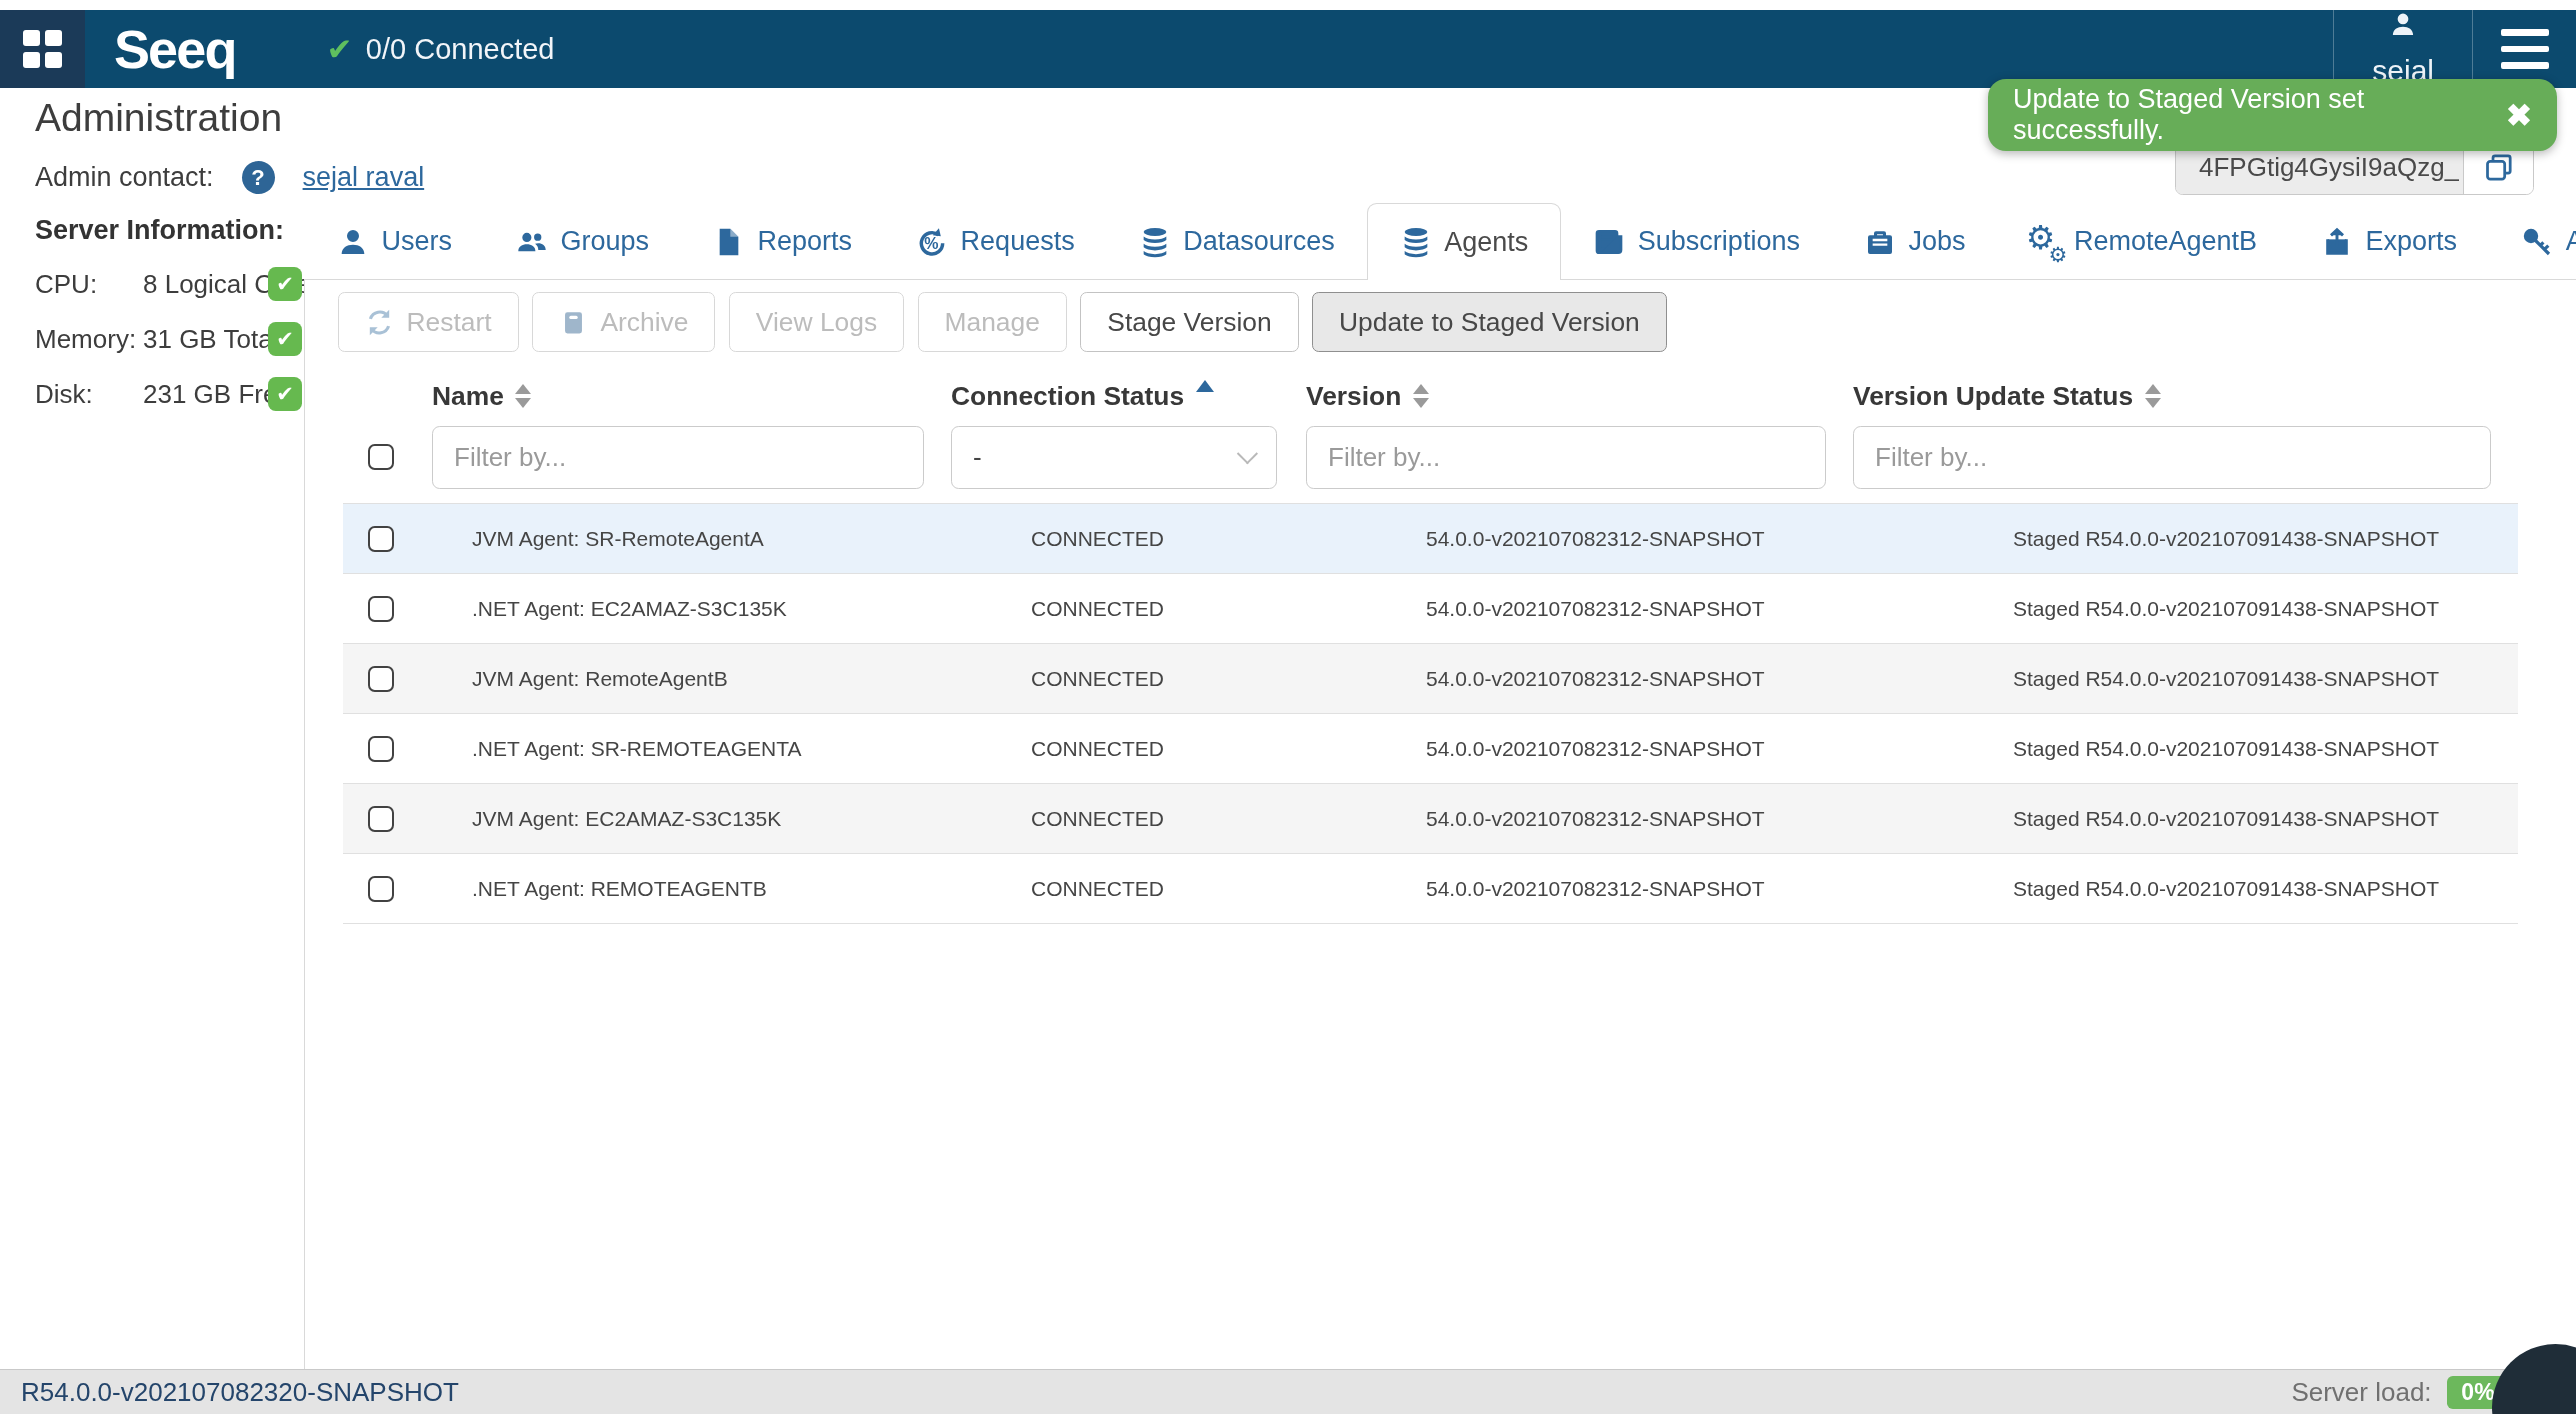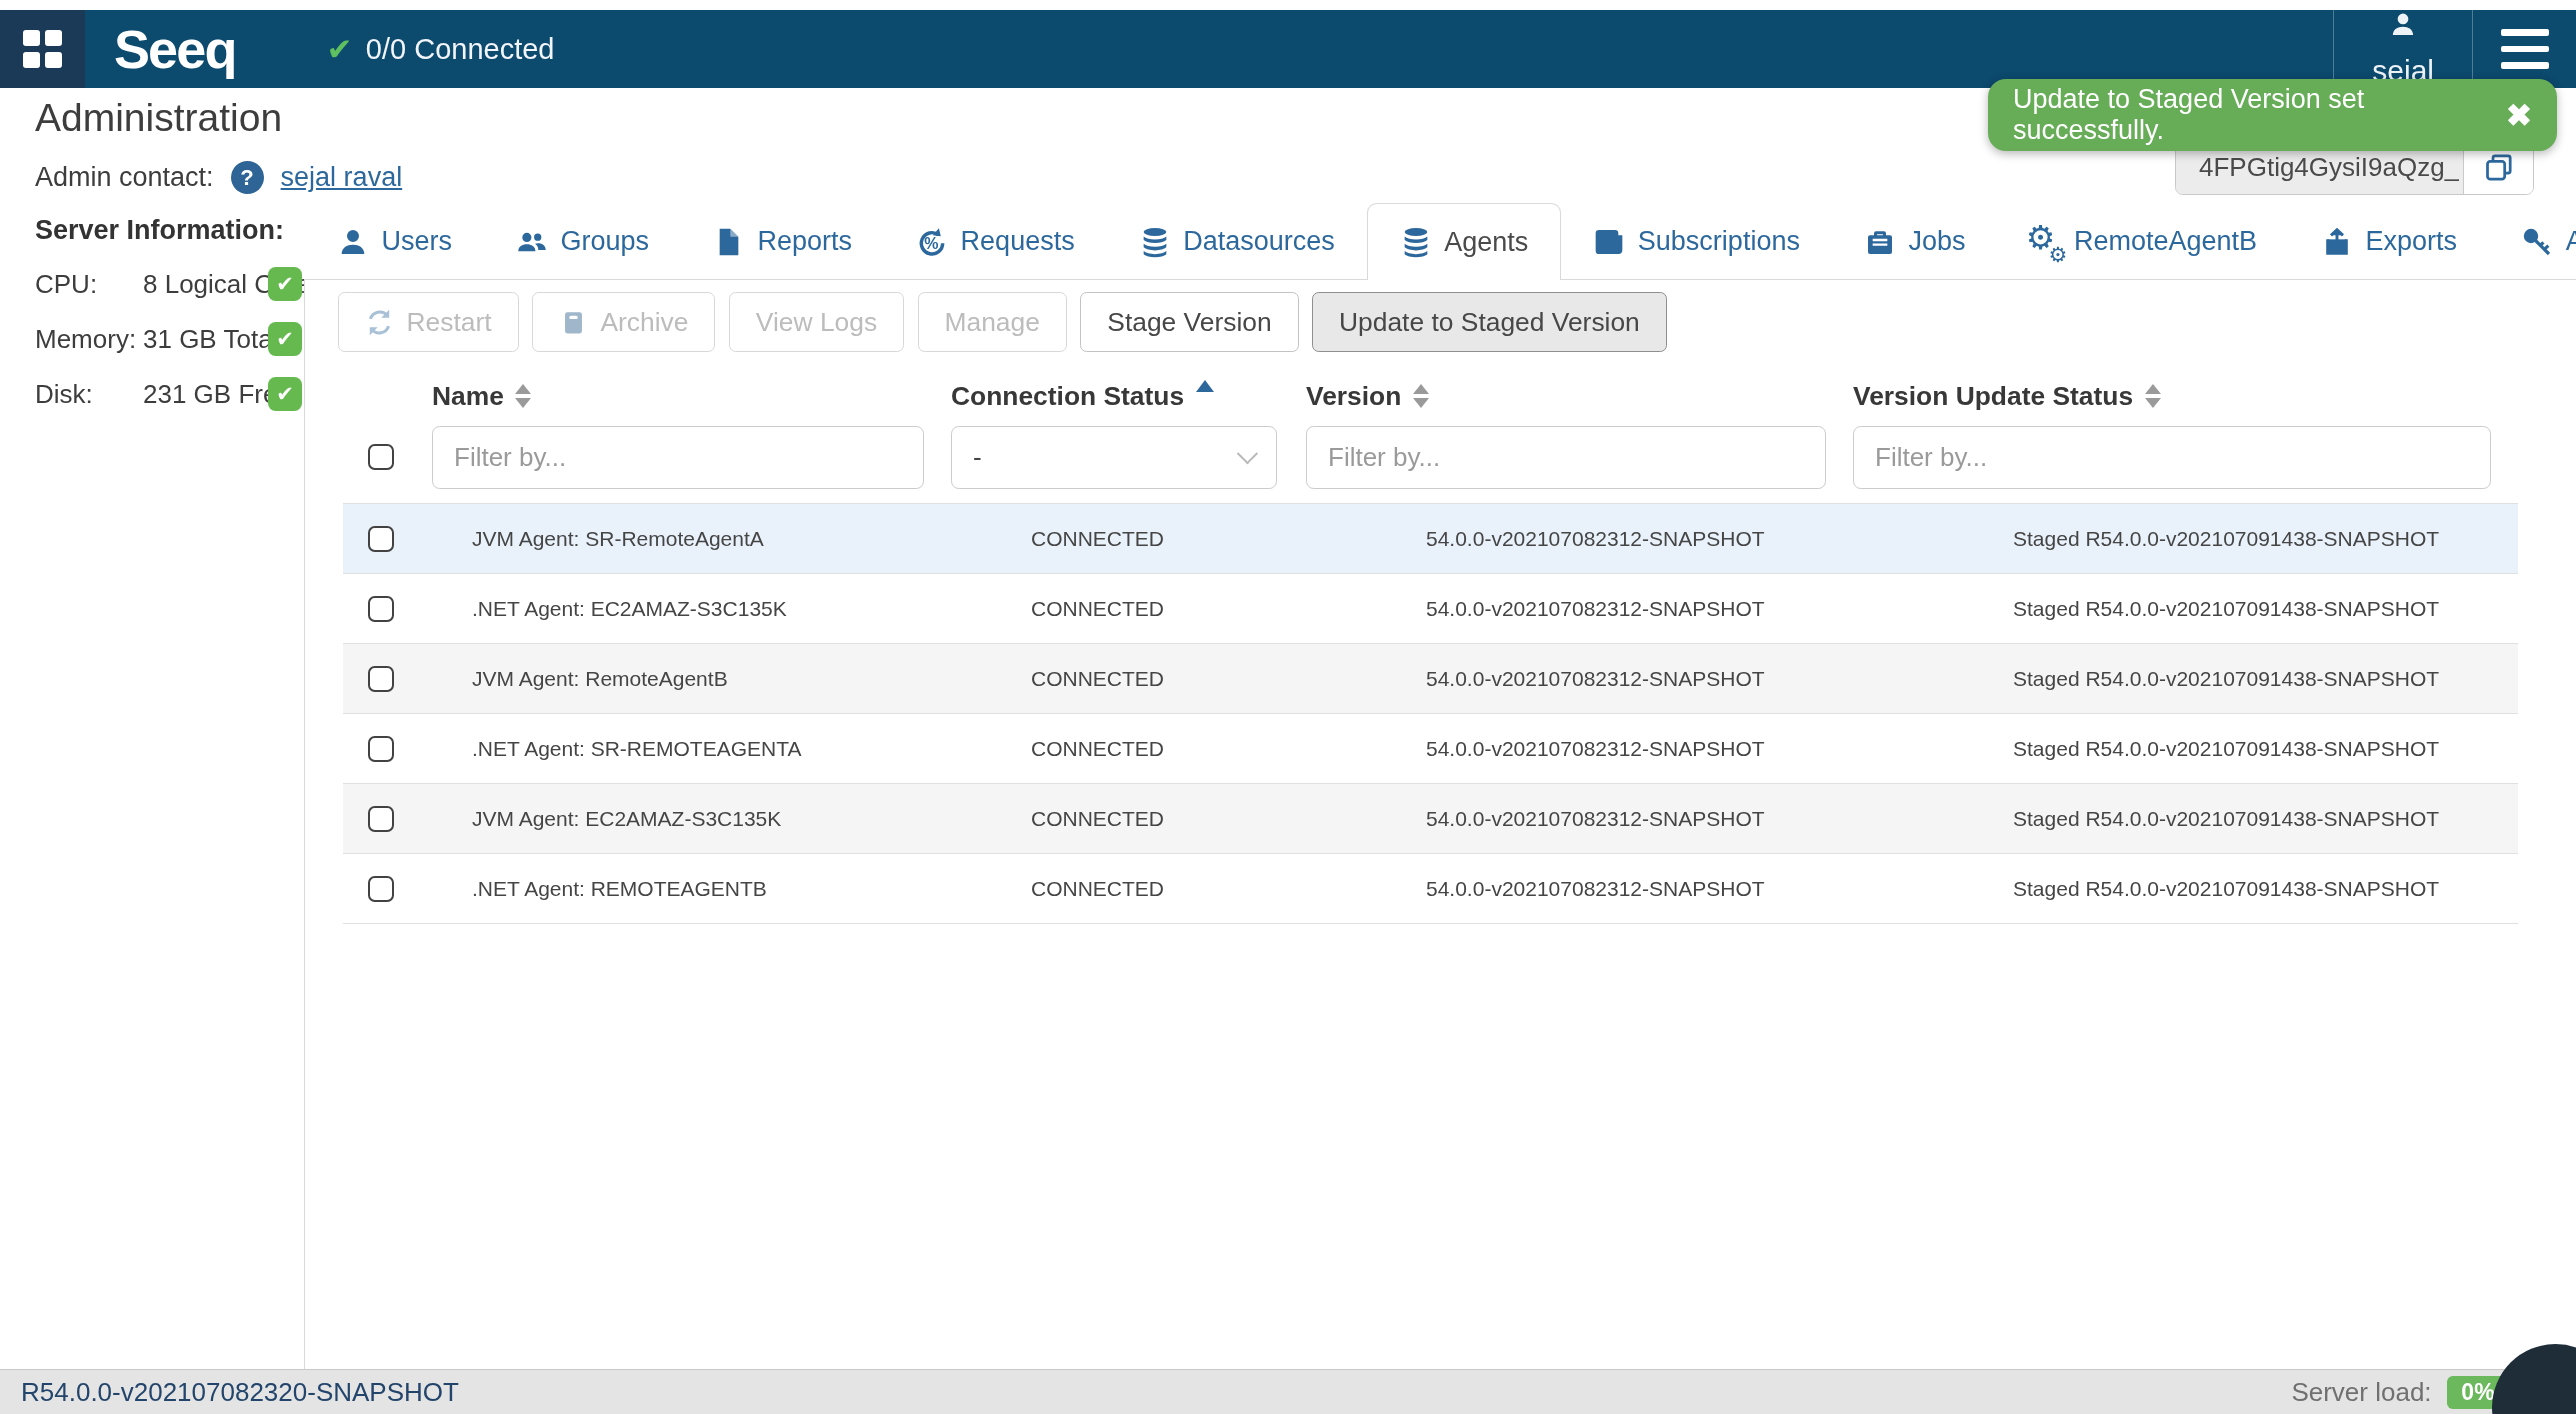--- a/index.html
+++ b/index.html
@@ -34,21 +34,21 @@
   
   .access-key { position:absolute; top:140px; right:42px; width:359px; height:55px;
     display:flex; border:1px solid #c9c9c9; border-radius:7.7px; overflow:hidden; background:#fff; z-index:4; }
   .ak-input { flex:1; background:#ececec; border:none; outline:none; border-right:1px solid #c9c9c9;
     color:#4a4a4a; font-size:26px; padding:0 3.8px 0 23px; font-family:inherit; min-width:0; }
   .ak-copy { width:69px; display:flex; align-items:center; justify-content:center; background:#fff;
     color:#2d689d; cursor:pointer; border:none; }
   .ak-copy svg { width:33px; height:33px; }
   
   .page-title { position:absolute; left:35px; top:96px; font-size:39px; font-weight:400; color:#3d3d3d; }
-  .admin-contact { position:absolute; left:35px; top:161px; display:flex; align-items:center; gap:17px; font-size:27px; color:#3d3d3d; }
+  .admin-contact { position:absolute; left:35px; top:161px; display:flex; align-items:center; gap:28px; font-size:27px; color:#3d3d3d; }
   .help-icon { width:33px; height:33px; border-radius:50%; background:#2e6596; color:#fff;
     display:flex; align-items:center; justify-content:center; font-size:22px; font-weight:bold; }
   .contact-link { color:#2d689d; text-decoration:underline; cursor:pointer; }
   .server-info { position:absolute; left:35px; top:215px; width:288px; font-size:26px; }
   .si-heading { font-weight:bold; font-size:27px; color:#333; }
   .si-row { display:flex; align-items:center; margin-top:21px; height:34px; }
   .si-label { width:108px; color:#3d3d3d; }
   .si-value { width:125px; text-align:right; padding-right:15.4px; color:#3d3d3d; white-space:nowrap; }
   .si-badge { width:34px; height:34px; border-radius:7.7px; background:#66b94f; color:#fff;
     display:flex; align-items:center; justify-content:center; font-size:21px; flex:none; }

